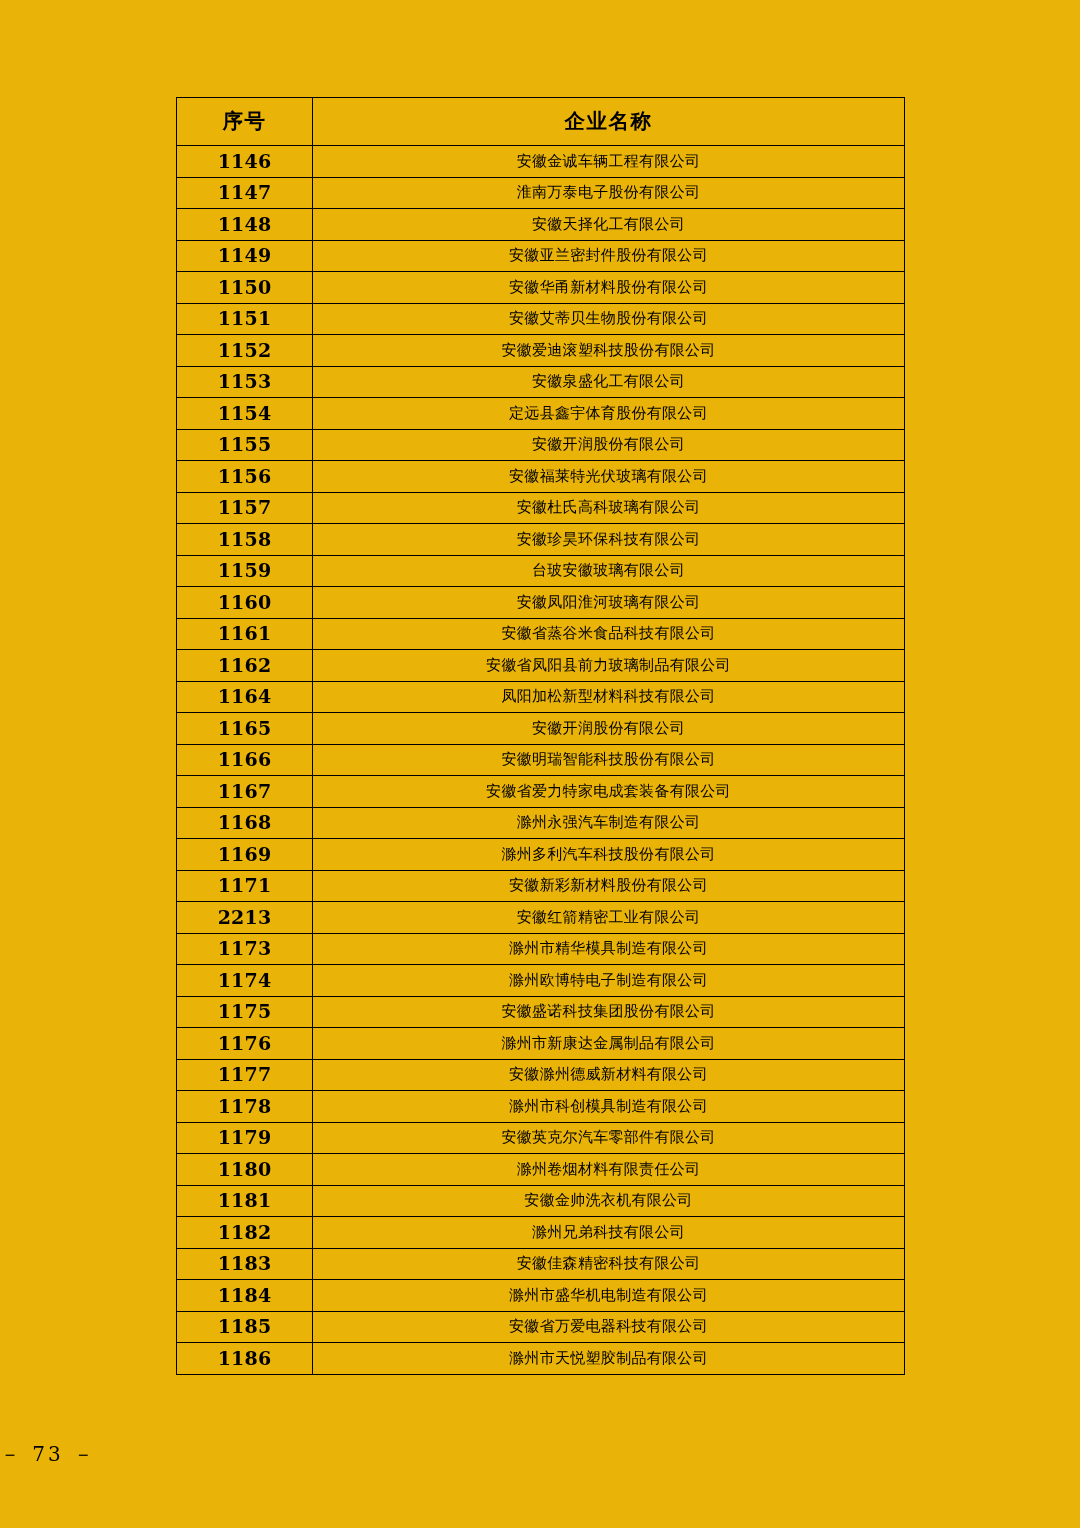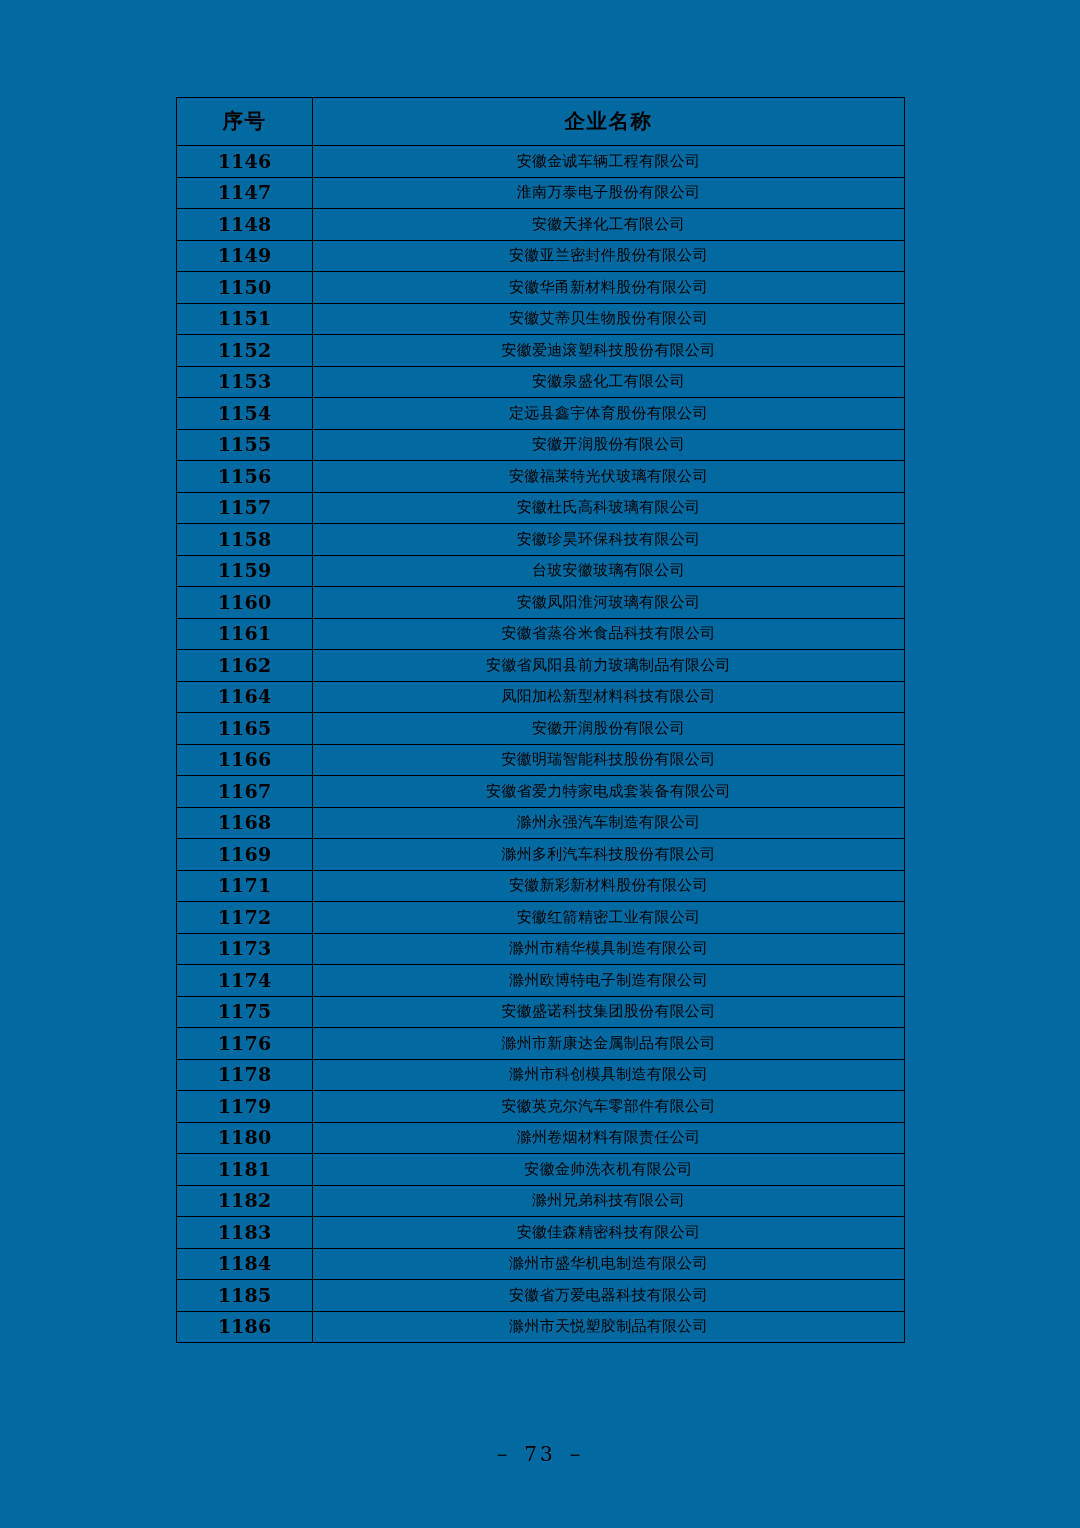--- a/index.html
+++ b/index.html
@@ -16,21 +16,21 @@
     color: #000000;
     overflow: hidden;
   }
 
   .page {
     position: absolute;
     left: 0;
     top: 0;
     width: 1080px;
     height: 1528px;
-    background: #0369a1;
+    background: #eab308;
   }
 
   .doc-table {
     position: absolute;
     left: 176px;
     top: 97px;
     width: 728px;
     border-collapse: collapse;
     table-layout: fixed;
   }
@@ -69,21 +69,20 @@
     font-size: 15px;
     font-family: "DejaVu Serif", "Liberation Serif", serif;
     letter-spacing: 0.3px;
   }
 
   .page-footer {
     position: absolute;
     left: 0;
     top: 1441px;
     width: 1080px;
-    text-align: center;
     font-size: 20px;
     letter-spacing: 3px;
     font-family: "DejaVu Serif", "Liberation Serif", serif;
   }
 </style>
 </head>
 <body>
 
 <div class="page">
 
@@ -189,40 +188,44 @@
         </tr>
         <tr>
           <td class="cell-seq">1169</td>
           <td class="cell-name">滁州多利汽车科技股份有限公司</td>
         </tr>
         <tr>
           <td class="cell-seq">1171</td>
           <td class="cell-name">安徽新彩新材料股份有限公司</td>
         </tr>
         <tr>
-          <td class="cell-seq">1172</td>
+          <td class="cell-seq">2213</td>
           <td class="cell-name">安徽红箭精密工业有限公司</td>
         </tr>
         <tr>
           <td class="cell-seq">1173</td>
           <td class="cell-name">滁州市精华模具制造有限公司</td>
         </tr>
         <tr>
           <td class="cell-seq">1174</td>
           <td class="cell-name">滁州欧博特电子制造有限公司</td>
         </tr>
         <tr>
           <td class="cell-seq">1175</td>
           <td class="cell-name">安徽盛诺科技集团股份有限公司</td>
         </tr>
         <tr>
           <td class="cell-seq">1176</td>
           <td class="cell-name">滁州市新康达金属制品有限公司</td>
         </tr>
         <tr>
+          <td class="cell-seq">1177</td>
+          <td class="cell-name">安徽滁州德威新材料有限公司</td>
+        </tr>
+        <tr>
           <td class="cell-seq">1178</td>
           <td class="cell-name">滁州市科创模具制造有限公司</td>
         </tr>
         <tr>
           <td class="cell-seq">1179</td>
           <td class="cell-name">安徽英克尔汽车零部件有限公司</td>
         </tr>
         <tr>
           <td class="cell-seq">1180</td>
           <td class="cell-name">滁州卷烟材料有限责任公司</td>

